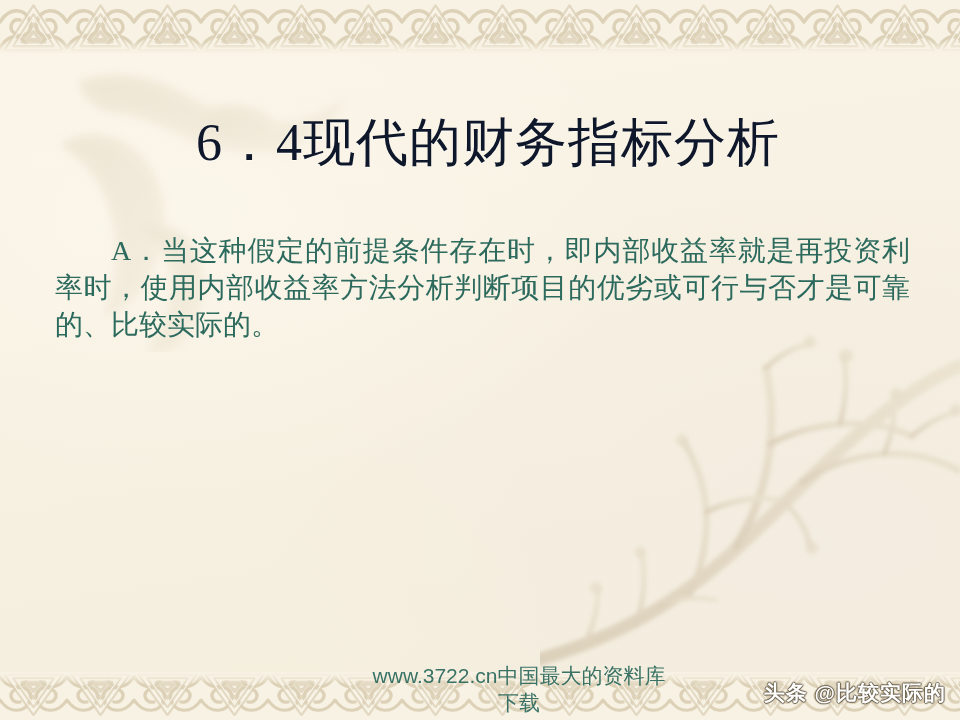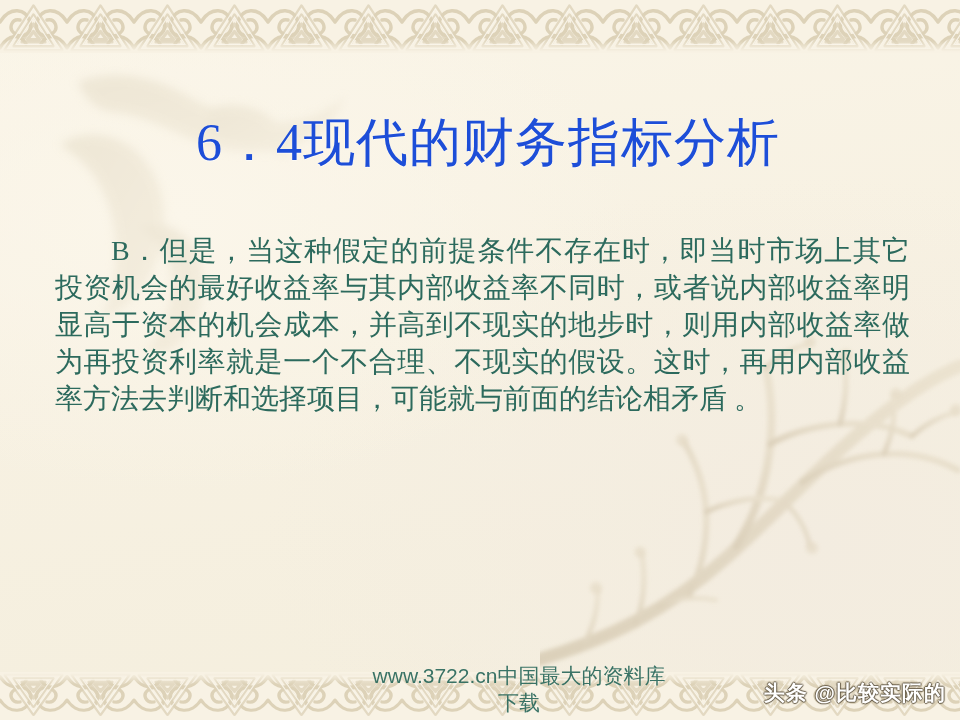--- a/index.html
+++ b/index.html
@@ -82,21 +82,21 @@
     background: linear-gradient(to bottom, rgba(248,242,228,0) 0%, #f8f2e4 92%);
   }
 
   
   .title {
     position: absolute;
     left: 0;
     right: 0;
     top: 112px;
     text-align: center;
-    color: #1d4ed8;
+    color: #0f172a;
     font-size: 52px;
     line-height: 62px;
     font-weight: 400;
     letter-spacing: 1px;
     white-space: nowrap;
     text-shadow: 0 1px 0 rgba(255,255,255,0.55);
     margin-left: 16px;
   }
 
   
@@ -257,21 +257,21 @@
   <div class="border-band bottom">
     <svg class="band-inner" width="960" height="48" viewBox="0 0 960 53" preserveAspectRatio="none" aria-hidden="true">
       <rect x="0" y="0" width="960" height="53" fill="url(#knot)"></rect>
     </svg>
     <div class="band-fade-top"></div>
   </div>
 
   <div class="title">6．4现代的财务指标分析</div>
 
   <div class="body-block">
-    <p>B．但是，当这种假定的前提条件不存在时，即当时市场上其它投资机会的最好收益率与其内部收益率不同时，或者说内部收益率明显高于资本的机会成本，并高到不现实的地步时，则用内部收益率做为再投资利率就是一个不合理、不现实的假设。这时，再用内部收益率方法去判断和选择项目，可能就与前面的结论相矛盾 。</p>
+    <p>A．当这种假定的前提条件存在时，即内部收益率就是再投资利率时，使用内部收益率方法分析判断项目的优劣或可行与否才是可靠的、比较实际的。</p>
   </div>
 
   <div class="footer-url">
     <span class="url-wrap">
       <span>www.3722.cn中国最大的资料库</span><br>
       <span>下载</span>
     </span>
   </div>
 
   <div class="watermark-tag">头条 @比较实际的</div>

